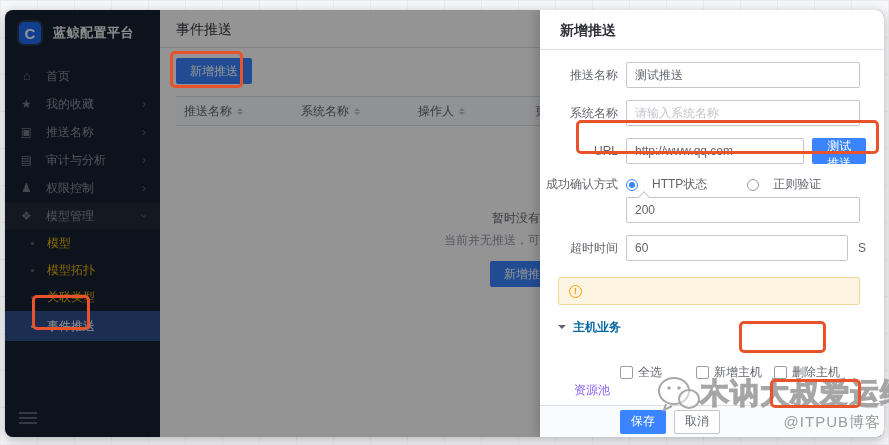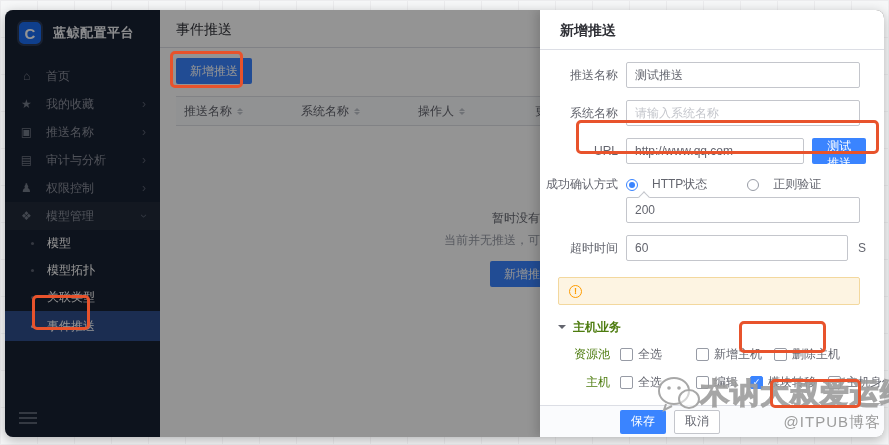--- a/index.html
+++ b/index.html
@@ -17,21 +17,21 @@
   .logo-icon { width:26px; height:26px; border-radius:7px; background:#1a6df3; color:#fff; font-weight:bold;
     font-size:15px; display:flex; align-items:center; justify-content:center; border:2px solid #2c3a55; }
   .logo-text { color:#f0f2f5; font-size:13px; font-weight:bold; margin-left:10px; letter-spacing:.5px; }
   .menu { margin-top:6px; }
   .m-item { display:flex; align-items:center; height:28px; padding:0 14px; color:#8b909c; font-size:12px; cursor:pointer; }
   .m-item .ic { width:15px; margin-right:12px; font-size:12px; color:#737a88; text-align:center; flex:none; }
   .m-item .chev { margin-left:auto; color:#565e6e; font-size:12px; }
   .m-item.expanded { background:rgba(255,255,255,.045); }
   .m-item.expanded .chev { transform:rotate(90deg); }
   .submenu {}
-  .s-item { display:flex; align-items:center; height:27px; padding-left:42px; color:#ffffff; font-size:12px; cursor:pointer; position:relative; }
+  .s-item { display:flex; align-items:center; height:27px; padding-left:42px; color:#eab308; font-size:12px; cursor:pointer; position:relative; }
   .s-item::before { content:""; position:absolute; left:26px; width:3px; height:3px; border-radius:50%; background:#5a6170; }
   .s-item.active { background:#2f4e8c; color:#fff; height:30px; }
   .s-item.active::before { background:#c6d4ee; }
   .collapse-btn { position:absolute; left:14px; bottom:10px; width:18px; cursor:pointer; }
   .collapse-btn i { display:block; height:2px; background:#5b6373; margin-bottom:3px; }
 
   
   .main { position:absolute; left:155px; top:0; right:0; bottom:0; background:#fff; }
   .main-header { height:38px; line-height:38px; padding-left:16px; font-size:14px; color:#313238; border-bottom:1px solid #dcdee5; }
   .main-body { position:relative; padding:10px 16px; height:calc(100% - 38px); }
@@ -67,24 +67,24 @@
   .radio-label { margin-right:26px; cursor:pointer; }
   .status-wrap { margin-left:80px; margin-top:-4px; margin-bottom:12px; position:relative; width:188px; }
   .status-wrap .notch { position:absolute; top:-4px; left:14px; width:8px; height:8px; background:#fff;
     border-left:1px solid #c4c6cc; border-top:1px solid #c4c6cc; transform:rotate(45deg); }
   .timeout-input { width:60px; }
   .unit { margin-left:10px; }
   .alert { margin:16px 0 14px 12px; width:302px; height:28px; display:flex; align-items:center; padding:0 10px;
     background:#fdf4e2; border:1px solid #f3d89e; border-radius:2px; color:#63656e; }
   .alert .i-ic { width:13px; height:13px; border:1px solid #ff9c01; color:#ff9c01; border-radius:50%; font-size:9px; font-weight:bold;
     display:inline-flex; align-items:center; justify-content:center; margin-right:8px; flex:none; }
-  .sec-head { display:flex; align-items:center; margin:4px 0 10px 12px; font-weight:bold; color:#4d7c0f; cursor:pointer; }
+  .sec-head { display:flex; align-items:center; margin:4px 0 10px 12px; font-weight:bold; color:#0369a1; cursor:pointer; }
   .sec-head .tri { width:0; height:0; border:4px solid transparent; border-top-color:#63656e; margin:3px 7px 0 0; }
   .cbrow { display:flex; align-items:center; margin:0 0 11px 12px; }
-  .cbrow .rlabel { width:52px; text-align:right; margin-right:10px; flex:none; color:#4d7c0f; }
+  .cbrow .rlabel { width:52px; text-align:right; margin-right:10px; flex:none; color:#8b5cf6;margin-top:36px; }
   .cbitem { display:inline-flex; align-items:center; margin-right:12px; cursor:pointer; white-space:nowrap; }
   .cbitem.first { margin-right:34px; }
   .cb { width:13px; height:13px; border:1px solid #979ba5; border-radius:2px; margin-right:5px; flex:none; background:#fff;
     display:inline-flex; align-items:center; justify-content:center; }
   .cb.checked { background:#3a84ff; border-color:#3a84ff; }
   .cb.checked::after { content:"✓"; color:#fff; font-size:9px; line-height:1; }
   .divider { border-top:1px solid #f0f1f5; margin:14px 12px 12px 12px; }
   .d-footer { position:absolute; left:0; right:0; bottom:0; height:32px; background:#fafbfd; border-top:1px solid #dcdee5;
     display:flex; align-items:center; padding-left:80px; border-radius:0 0 8px 0; }
   .btn-save { background:#3a84ff; color:#fff; border:none; border-radius:2px; width:46px; height:24px; font-size:12px; cursor:pointer; }

